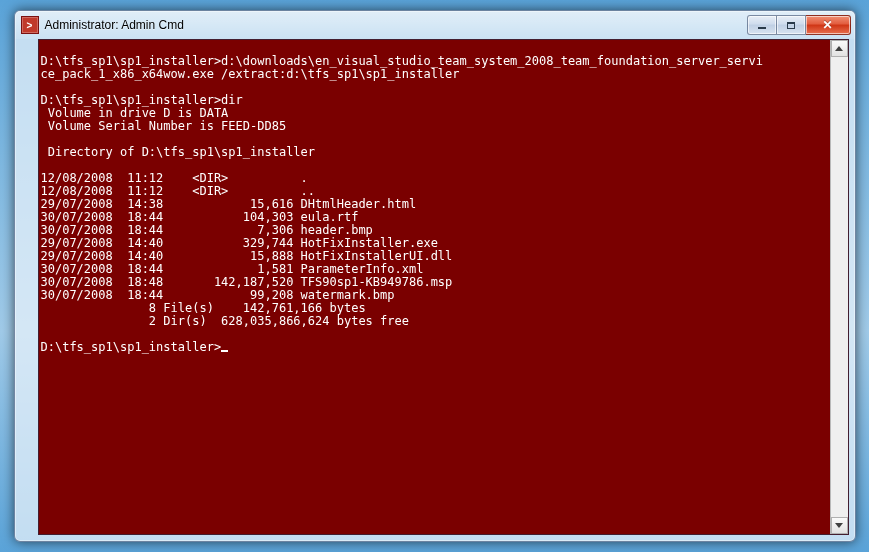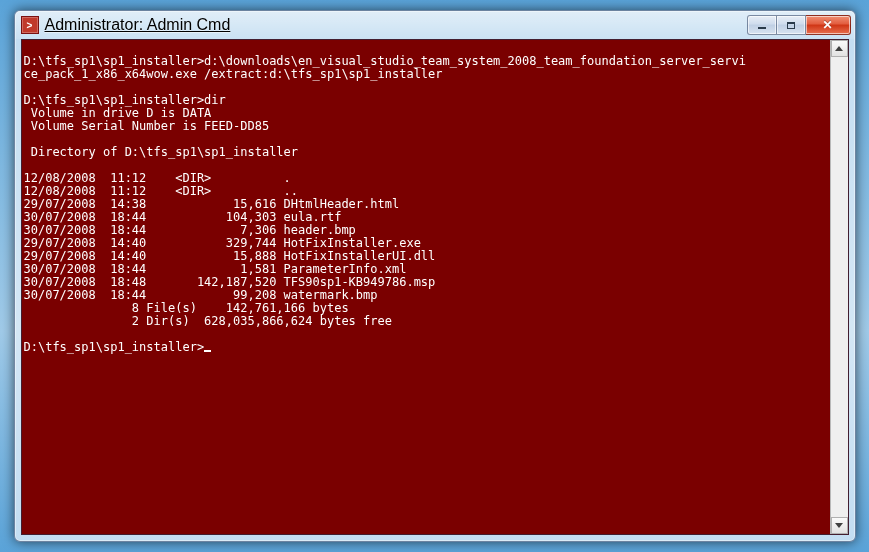--- a/index.html
+++ b/index.html
@@ -47,24 +47,23 @@
     align-items: center;
     justify-content: center;
     color: #fff;
     font-size: 10px;
     font-weight: bold;
     margin-right: 6px;
     box-shadow: inset 0 0 0 1px rgba(255,255,255,0.25);
   }
   .title-text {
     flex: 1;
-    font-size: 16px;
+    font-size: 12px;
     color: #000;
     text-shadow: 0 1px 0 rgba(255,255,255,0.5);
-    text-decoration: underline;
   }
   .win-controls {
     display: flex;
     gap: 0;
   }
   .win-btn {
     width: 28px;
     height: 18px;
     border: 1px solid rgba(60,80,110,0.6);
     display: flex;
@@ -80,21 +79,21 @@
     border-radius: 0 3px 3px 0;
     border-left: none;
     background: linear-gradient(to bottom, #f08f74 0%, #e25c3e 45%, #cf3515 50%, #e86f4f 100%);
     border-color: rgba(120,30,20,0.8);
   }
   .glyph-min { width: 8px; height: 2px; background: #2a3a4a; margin-top: 6px; }
   .glyph-max { width: 8px; height: 7px; border: 1px solid #2a3a4a; border-top: 2px solid #2a3a4a; box-sizing: border-box; }
   .glyph-close { color: #fff; font-weight: bold; font-size: 12px; text-shadow: 0 -1px 0 rgba(0,0,0,0.3); line-height: 1; }
   .client {
     flex: 1;
-    margin: 0 6px 6px 6px;
+    margin: 0 6px 6px 23px;
     border: 1px solid rgba(30,50,80,0.6);
     display: flex;
     background: #7a0000;
     position: relative;
   }
   .terminal {
     flex: 1;
     background: #7a0000;
     color: #fff;
     font-family: "Lucida Console", "Consolas", monospace;

